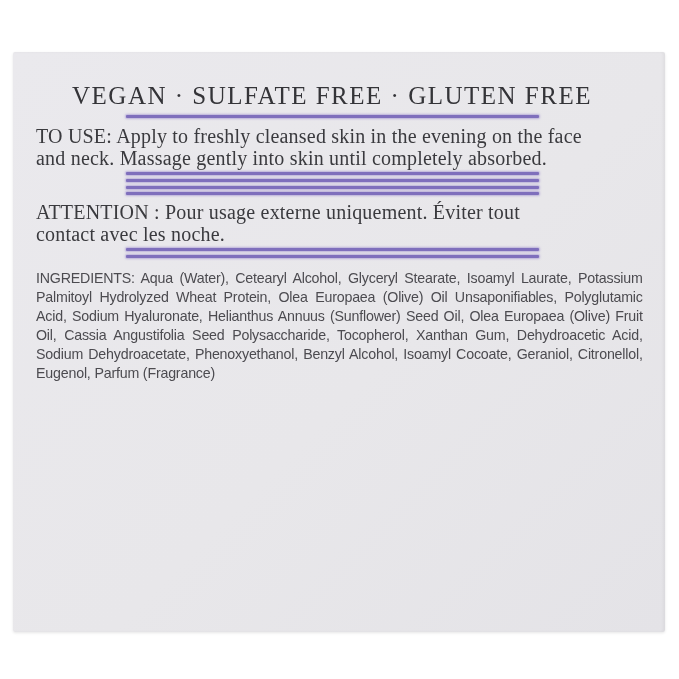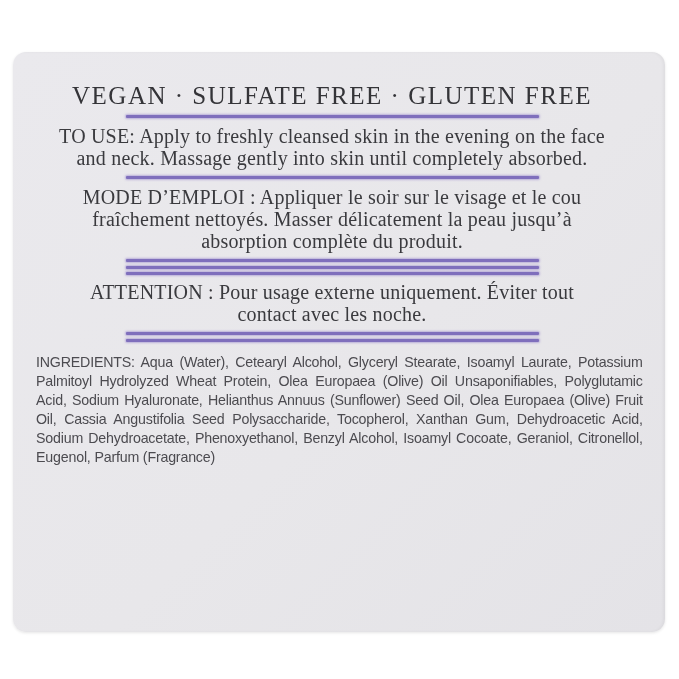--- a/index.html
+++ b/index.html
@@ -18,33 +18,32 @@
     background: #ffffff;
   }
   .label-card {
     position: absolute;
     left: 13px;
     top: 52px;
     width: 652px;
     height: 580px;
     box-sizing: border-box;
     background: linear-gradient(135deg, #eae9ed 0%, #e8e7ea 55%, #e4e3e7 100%);
-    border-radius: 13px;
+    border-radius: 2px;
     box-shadow: 0 1px 3px rgba(0,0,0,0.10), inset -2px 0 3px rgba(0,0,0,0.04);
     padding: 29px 37px 0 23px;
     color: #3a3a3e;
   }
   .serif-block {
     white-space: pre-line;
-    text-align: center;
     font-size: 20px;
     line-height: 22px;
     letter-spacing: 0.2px;
     color: #3a3a3e;
-    margin: 7px auto;
+    margin: 0 auto;
     max-width: 610px;
   }
   .badges-line {
     font-size: 25px;
     line-height: 30px;
     letter-spacing: 1.5px;
     white-space: nowrap;
     text-align: center;
     color: #343438;
     margin: 0;
@@ -89,23 +88,20 @@
 <div class="stage">
   <div class="label-card">
 
     <div class="badges-line">VEGAN · SULFATE FREE · GLUTEN FREE</div>
     <div class="rule r1"></div>
 
     <div class="serif-block mt-to-use">TO USE: Apply to freshly cleansed skin in the evening on the face
 and neck. Massage gently into skin until completely absorbed.</div>
     <div class="rule r2"></div>
 
-    <div class="serif-block mt-mode">MODE D’EMPLOI : Appliquer le soir sur le visage et le cou
-fraîchement nettoyés. Masser délicatement la peau jusqu’à
-absorption complète du produit.</div>
     <div class="rule r3"></div>
 
     <div class="rule r4"></div>
 
     <div class="rule r5"></div>
 
     <div class="serif-block mt-attention">ATTENTION : Pour usage externe uniquement. Éviter tout
 contact avec les noche.</div>
     <div class="rule r6"></div>
 

